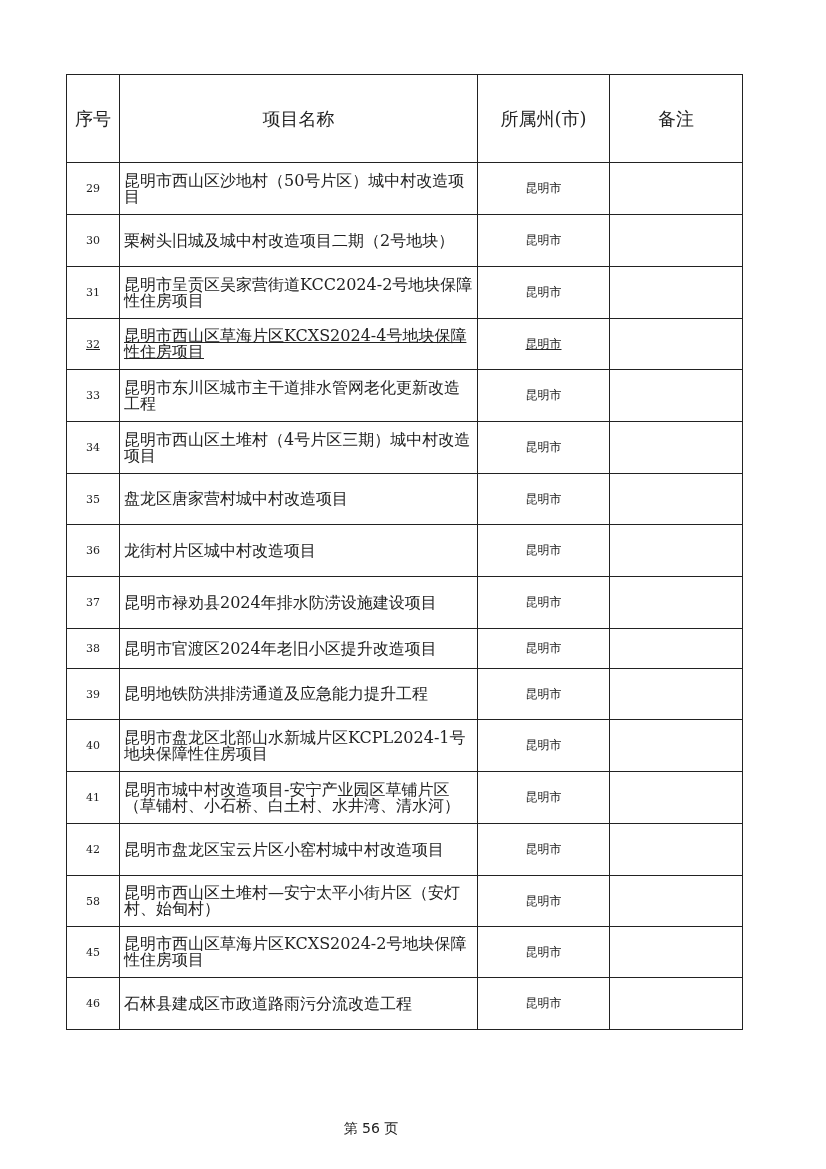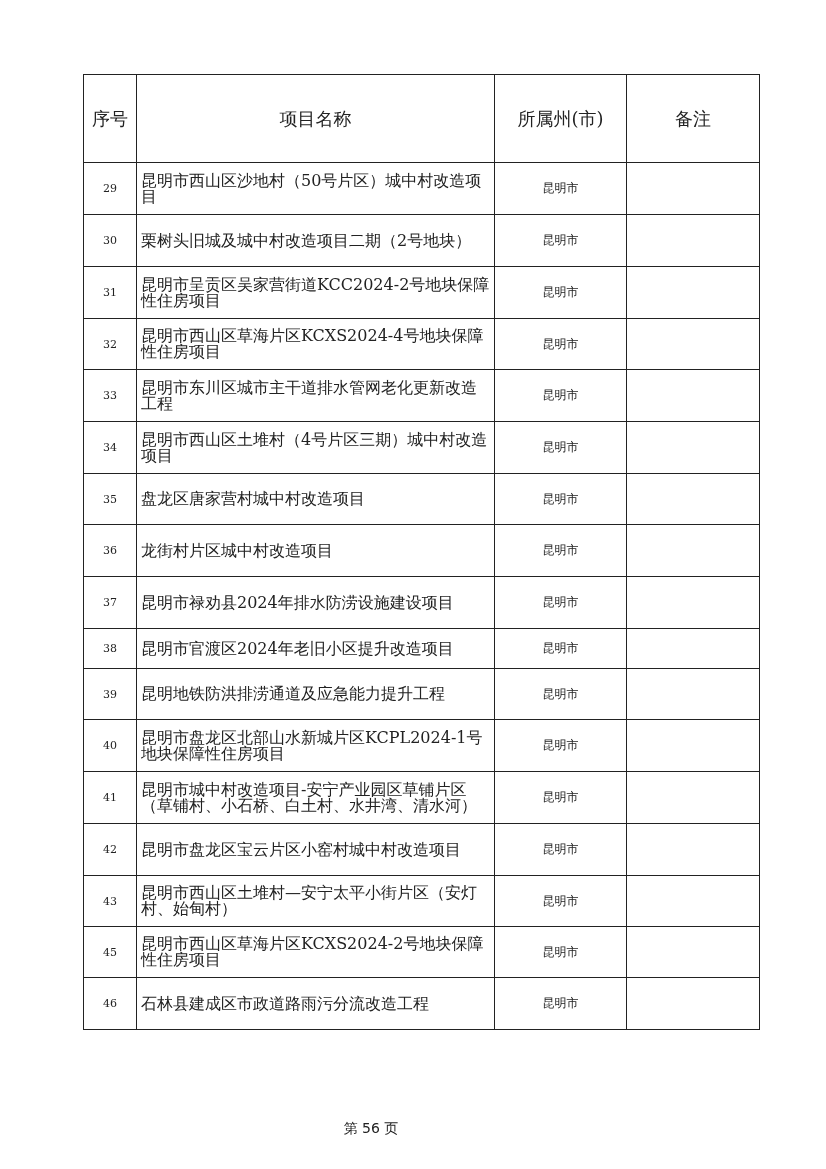--- a/index.html
+++ b/index.html
@@ -1,18 +1,18 @@
 <!DOCTYPE html>
 <html><head>
 <meta charset="utf-8">
 <style>
   html, body { margin: 0; padding: 0; background: #ffffff; }
   body { width: 826px; height: 1169px; position: relative; overflow: hidden;
          font-family: "DejaVu Serif", "Liberation Serif", serif; color: #222; }
-  table.grid { position: absolute; left: 83px; top: 74px; border-collapse: collapse;
+  table.grid { position: absolute; left: 66px; top: 74px; border-collapse: collapse;
                table-layout: fixed; width: 676px; }
   table.grid td, table.grid th { border: 1.5px solid #222; padding: 0; vertical-align: middle; }
   col.c1 { width: 53px; } col.c2 { width: 358px; } col.c3 { width: 132px; } col.c4 { width: 133px; }
   th { font-weight: normal; font-size: 18px; text-align: center; height: 87px; color: #222; }
   td.seq { text-align: center; font-size: 11px; }
   td.name { font-size: 16px; padding-left: 4px !important; padding-right: 4px !important; line-height: 16px; text-align: left; }
   td.city { text-align: center; font-size: 12px; }
   .footer { position: absolute; top: 1120px; left: 0; width: 742px; text-align: center;
             font-family: "DejaVu Sans", "Liberation Sans", sans-serif; font-size: 14px; color: #222; }
 </style>
@@ -46,21 +46,21 @@
         <td class="name">栗树头旧城及城中村改造项目二期（2号地块）</td>
         <td class="city">昆明市</td>
         <td class="note"></td>
       </tr>
       <tr style="height: 52px;">
         <td class="seq">31</td>
         <td class="name">昆明市呈贡区吴家营街道KCC2024-2号地块保障性住房项目</td>
         <td class="city">昆明市</td>
         <td class="note"></td>
       </tr>
-      <tr style="height: 51px;">
+      <tr style="height: 51px; text-decoration: underline;">
         <td class="seq">32</td>
         <td class="name">昆明市西山区草海片区KCXS2024-4号地块保障性住房项目</td>
         <td class="city">昆明市</td>
         <td class="note"></td>
       </tr>
       <tr style="height: 52px;">
         <td class="seq">33</td>
         <td class="name">昆明市东川区城市主干道排水管网老化更新改造工程</td>
         <td class="city">昆明市</td>
         <td class="note"></td>
@@ -113,21 +113,21 @@
         <td class="city">昆明市</td>
         <td class="note"></td>
       </tr>
       <tr style="height: 52px;">
         <td class="seq">42</td>
         <td class="name">昆明市盘龙区宝云片区小窑村城中村改造项目</td>
         <td class="city">昆明市</td>
         <td class="note"></td>
       </tr>
       <tr style="height: 51px;">
-        <td class="seq">43</td>
+        <td class="seq">58</td>
         <td class="name">昆明市西山区土堆村—安宁太平小街片区（安灯村、始甸村）</td>
         <td class="city">昆明市</td>
         <td class="note"></td>
       </tr>
       <tr style="height: 51px;">
         <td class="seq">45</td>
         <td class="name">昆明市西山区草海片区KCXS2024-2号地块保障性住房项目</td>
         <td class="city">昆明市</td>
         <td class="note"></td>
       </tr>

